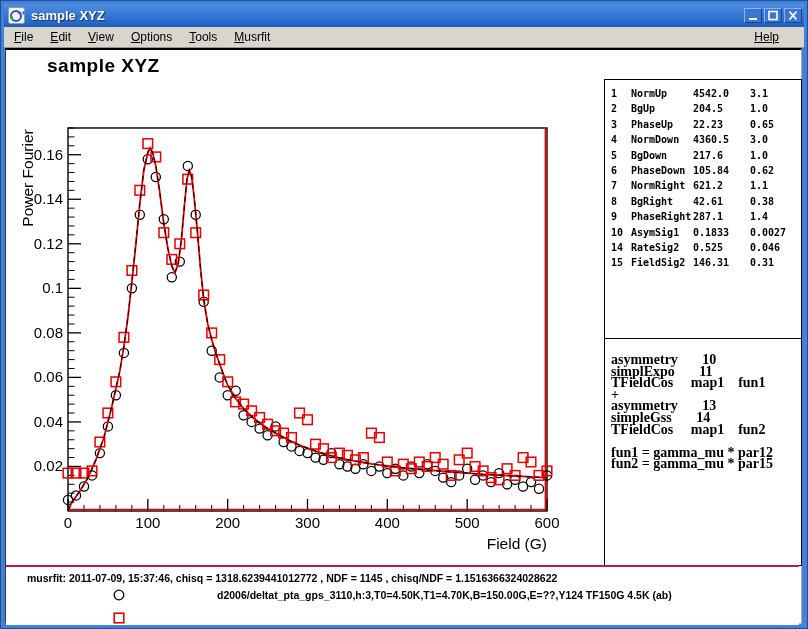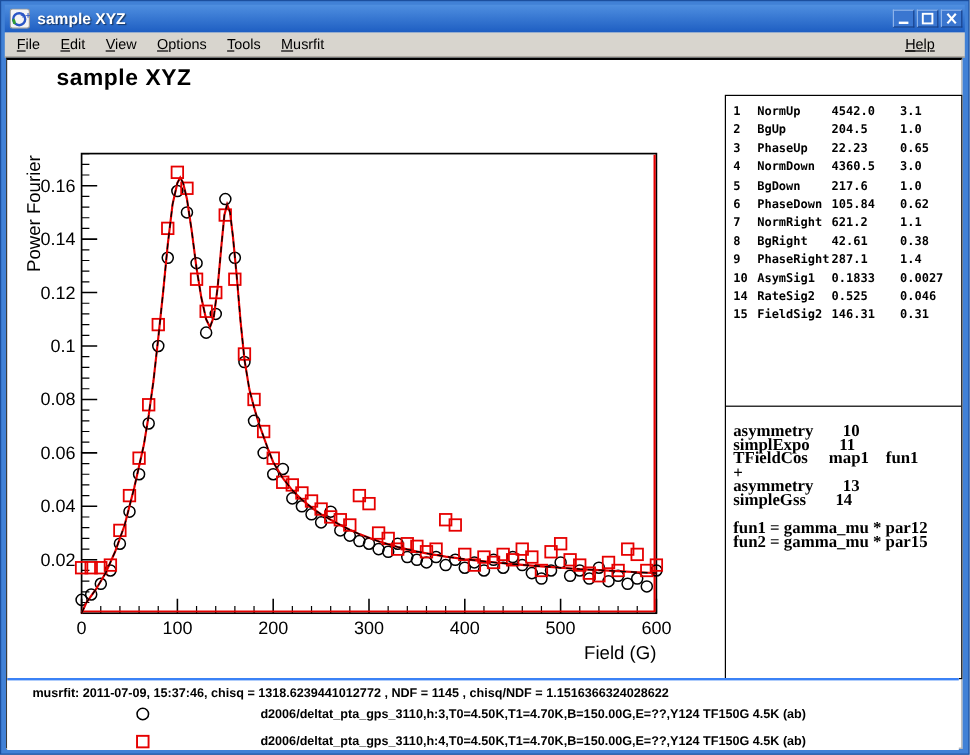--- a/index.html
+++ b/index.html
@@ -67,21 +67,21 @@
   .theory-block{
     position:absolute;left:0;top:259px;width:100%;bottom:0;
     padding:15px 0 0 6px;overflow:hidden;
   }
   .theory-line{
     font-family:Liberation Serif, serif;font-size:14px;font-weight:bold;
     line-height:11.6px;white-space:pre;
   }
   .bottom-strip{
     position:absolute;left:0;top:515px;width:793px;height:60px;
-    border-top:2px solid #3b82f6;background:#fff;
+    border-top:2px solid #be185d;background:#fff;
   }
   #musrfit-line{
     position:absolute;left:21px;top:5px;
     font-size:10.5px;font-weight:bold;white-space:nowrap;
   }
   .legend-row{position:absolute;left:12px;width:100%;height:16px;}
   .legend-marker{position:absolute;left:94px;top:1px;}
   .legend-label{
     position:absolute;left:199px;top:2px;
     font-size:10.5px;font-weight:bold;white-space:nowrap;
@@ -374,38 +374,38 @@
           <div class="param-row"><span class="param-n">14</span><span class="param-name">RateSig2</span><span class="param-value">0.525</span><span class="param-error">0.046</span></div>
           <div class="param-row"><span class="param-n">15</span><span class="param-name">FieldSig2</span><span class="param-value">146.31</span><span class="param-error">0.31</span></div>
         </div>
       <div class="theory-block" id="theory-lines">
           <div class="theory-line">asymmetry       10</div>
           <div class="theory-line">simplExpo       11</div>
           <div class="theory-line">TFieldCos     map1    fun1</div>
           <div class="theory-line">+</div>
           <div class="theory-line">asymmetry       13</div>
           <div class="theory-line">simpleGss       14</div>
+          <div class="theory-line">TFieldCos     map1    fun2</div>
           <div class="theory-line">&nbsp;</div>
           <div class="theory-line">fun1 = gamma_mu * par12</div>
           <div class="theory-line">fun2 = gamma_mu * par15</div>
         </div>
     </div>
 
     <div class="bottom-strip">
       <div id="musrfit-line">musrfit: 2011-07-09, 15:37:46, chisq = 1318.6239441012772 , NDF = 1145 , chisq/NDF = 1.1516366324028622</div>
       <div id="legend-rows">
           <div class="legend-row" style="top: 20px;">
             <svg class="legend-marker" width="14" height="14">
               <circle cx="7" cy="7" r="4.8" fill="none" stroke="#000000" stroke-width="1.3"></circle>
             </svg>
             <span class="legend-label">d2006/deltat_pta_gps_3110,h:3,T0=4.50K,T1=4.70K,B=150.00G,E=??,Y124 TF150G 4.5K (ab)</span>
           </div>
           <div class="legend-row" style="top: 43px;">
             <svg class="legend-marker" width="14" height="14">
               <rect x="2.2" y="2.2" width="9.6" height="9.6" fill="none" stroke="#e60000" stroke-width="1.6"></rect>
             </svg>
-            <span class="legend-label">d2006/deltat_pta_gps_3110,h:4,T0=4.50K,T1=4.70K,B=150.00G,E=??,Y124 TF150G 4.5K (ab)</span>
           </div>
         </div>
     </div>
   </div>
 
 </div>
 
 </body></html>

